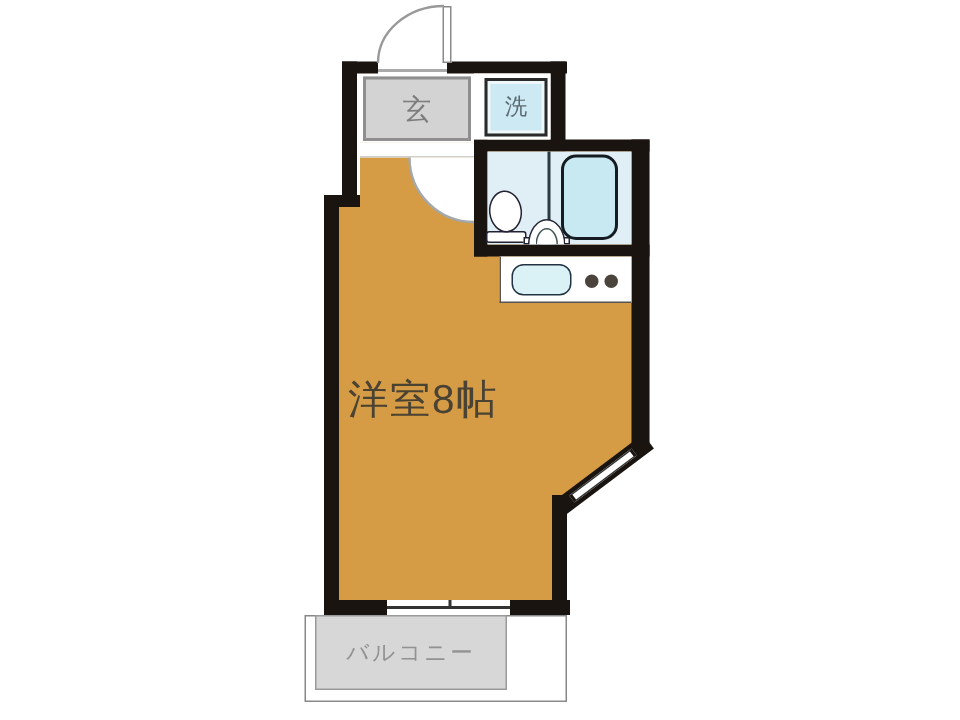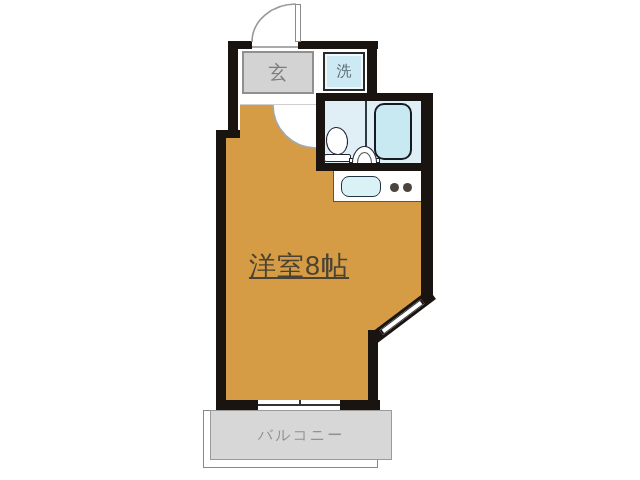--- a/index.html
+++ b/index.html
@@ -72,27 +72,27 @@
     border:1.5px solid #234;background:var(--sink_fill);z-index:5;}
   .burner{width:9px;height:9px;border-radius:50%;background:#4a443c;z-index:5;}
   .burner.b1{left:390px;top:183px;} .burner.b2{left:403px;top:183px;}
 
   
   .window-bottom{left:256px;top:400px;width:86px;height:10px;background:#fff;
     border-left:2px solid var(--wall);border-right:2px solid var(--wall);z-index:4;}
   .window-bottom .rail{left:0;top:4px;width:100%;height:2px;background:#333;}
   .window-bottom .tick{left:50%;top:0;width:2px;height:5px;background:#333;}
   .balcony-outer{left:203px;top:410px;width:175px;height:58px;background:#fff;border:1px solid #888;z-index:4;}
-  .balcony-inner{left:210px;top:410px;width:182px;height:50px;background:var(--balcony_fill);
+  .balcony-inner{left:210px;top:410px;width:128px;height:50px;background:var(--balcony_fill);
     border:1px solid #9a9a9a;z-index:5;display:flex;align-items:center;justify-content:center;}
   .balcony-inner span{position:static;font-size:15px;color:#929292;letter-spacing:2px;}
 
   
-  .room-label{left:204px;top:248px;width:190px;text-align:center;font-size:27px;
-    color:#4a4233;letter-spacing:1px;z-index:6;text-decoration:underline;}
+  .room-label{left:232px;top:248px;width:190px;font-size:27px;
+    color:#4a4233;letter-spacing:1px;z-index:6;}
   .watermark{left:80px;top:219px;width:500px;text-align:center;font-size:31px;
     color:rgba(253,250,243,0.55);letter-spacing:2px;z-index:8;}
   svg.overlay{left:0;top:0;z-index:7;pointer-events:none;}
 </style>
 </head>
 <body>
 
 <div id="plan">
 
   <div class="room-fill"></div>

